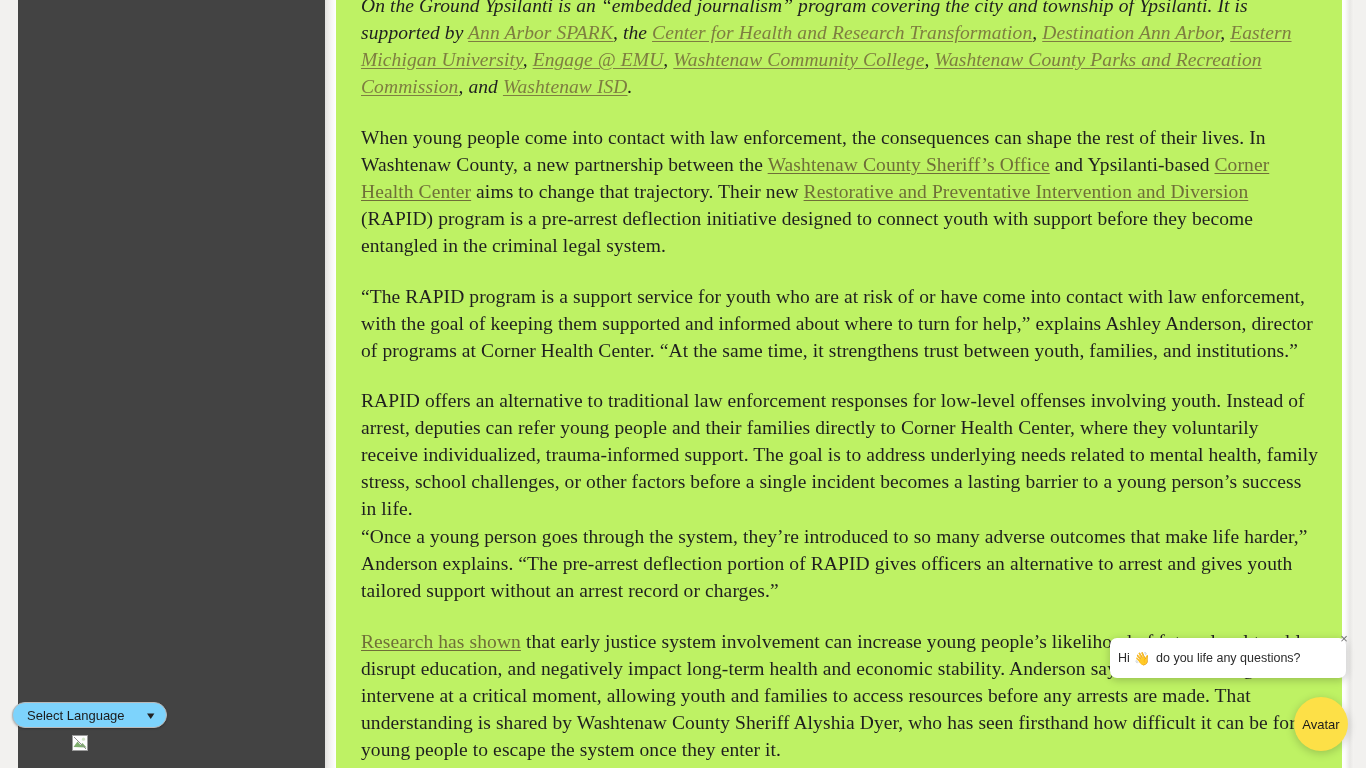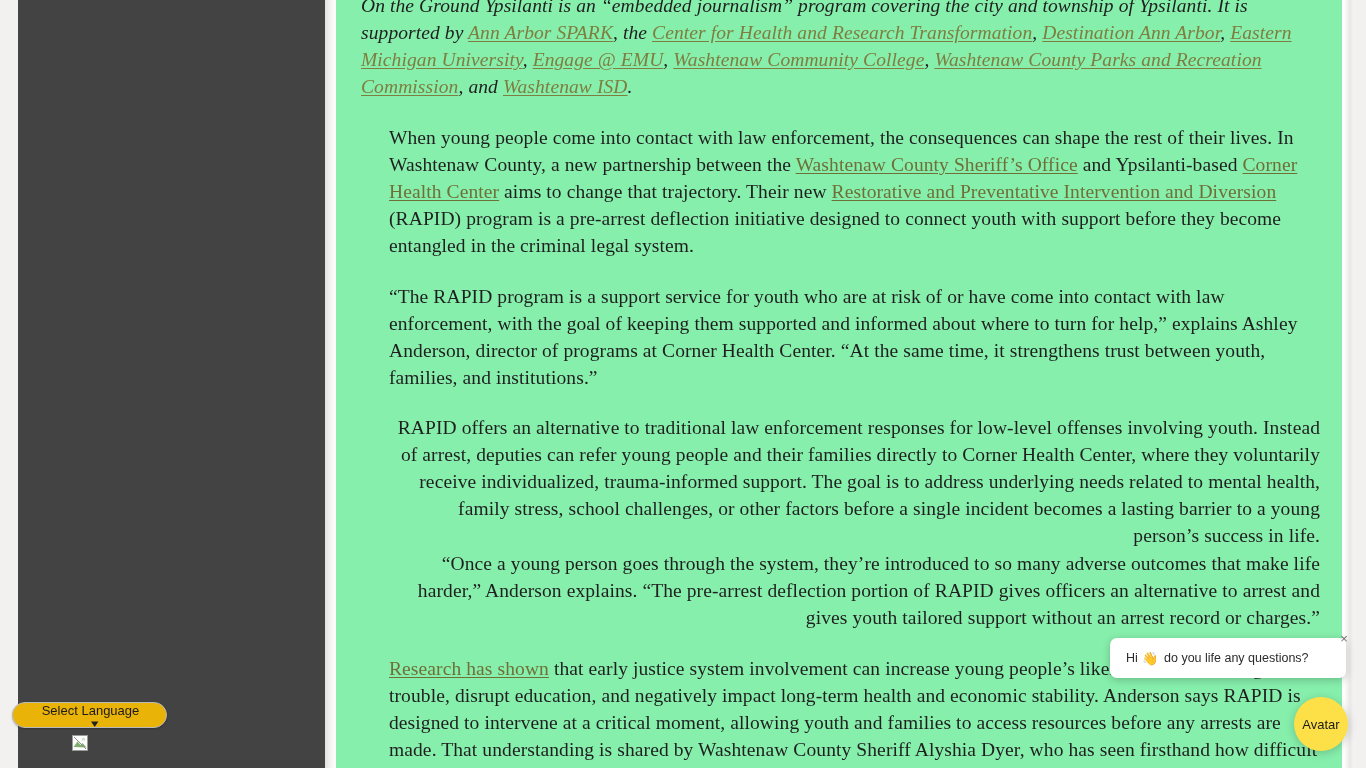--- a/index.html
+++ b/index.html
@@ -44,35 +44,34 @@
     background: linear-gradient(to right, #e2e1df 0%, #f6f5f3 55%, #ffffff 100%);
   }
 
   
   #lang-widget {
     position: absolute;
     left: 12px;
     top: 702px;
     width: 155px;
     height: 26px;
-    background: #eab308;
+    background: #7dd3fc;
     border: 1px solid #b9b9b9;
     border-radius: 13px;
     box-shadow: 0 1px 2px rgba(0,0,0,0.25);
     display: flex;
     align-items: center;
     justify-content: space-between;
     padding: 0 12px 0 14px;
     box-sizing: border-box;
     font-family: "Liberation Sans", sans-serif;
     font-size: 13px;
     color: #1b1b1b;
     cursor: pointer;
     z-index: 40;
-    flex-direction: column;
   }
   #lang-widget .chev {
     font-size: 11px;
     color: #222;
     line-height: 1;
     transform: scaleX(1.35);
     margin-left: 8px;
   }
 
   
@@ -85,21 +84,21 @@
     z-index: 40;
   }
 
   
   #article {
     position: absolute;
     left: 336px;
     top: 0;
     width: 1018px;
     height: 768px;
-    background: #86efac;
+    background: #bef264;
     box-sizing: border-box;
     padding: 0 34px 0 25px;
     overflow: hidden;
   }
 
   #scroll-edge {
     position: absolute;
     right: 0; top: 0;
     width: 12px;
     height: 768px;
@@ -113,26 +112,25 @@
     font-size: 19.5px;
     line-height: 27px;
     letter-spacing: 0.1px;
   }
 
   p.intro {
     font-style: italic;
     margin-top: -8px;
   }
 
-  p.body { margin-top: 24px; margin-left: 28px; }
+  p.body { margin-top: 24px; }
 
   p.centered {
-    text-align: right;
+    text-align: left;
     margin-top: 23px;
-    margin-left: 28px;
   }
   p.centered.tight { margin-top: 1px; }
 
   a {
     color: #6f6f38;
     text-decoration: underline;
     text-underline-offset: 2px;
   }
   p.intro a { color: #7e7e40; }
 
@@ -141,21 +139,21 @@
     position: absolute;
     left: 1110px;
     top: 638px;
     width: 236px;
     height: 40px;
     background: #ffffff;
     border-radius: 7px;
     box-shadow: 0 2px 9px rgba(0,0,0,0.22);
     display: flex;
     align-items: center;
-    padding: 0 16px;
+    padding: 0 8px;
     box-sizing: border-box;
     font-family: "Liberation Sans", sans-serif;
     font-size: 12.5px;
     color: #2b2b2b;
     white-space: nowrap;
     z-index: 50;
   }
   #chat-bubble .wave {
     margin: 0 5px;
     font-size: 13px;

